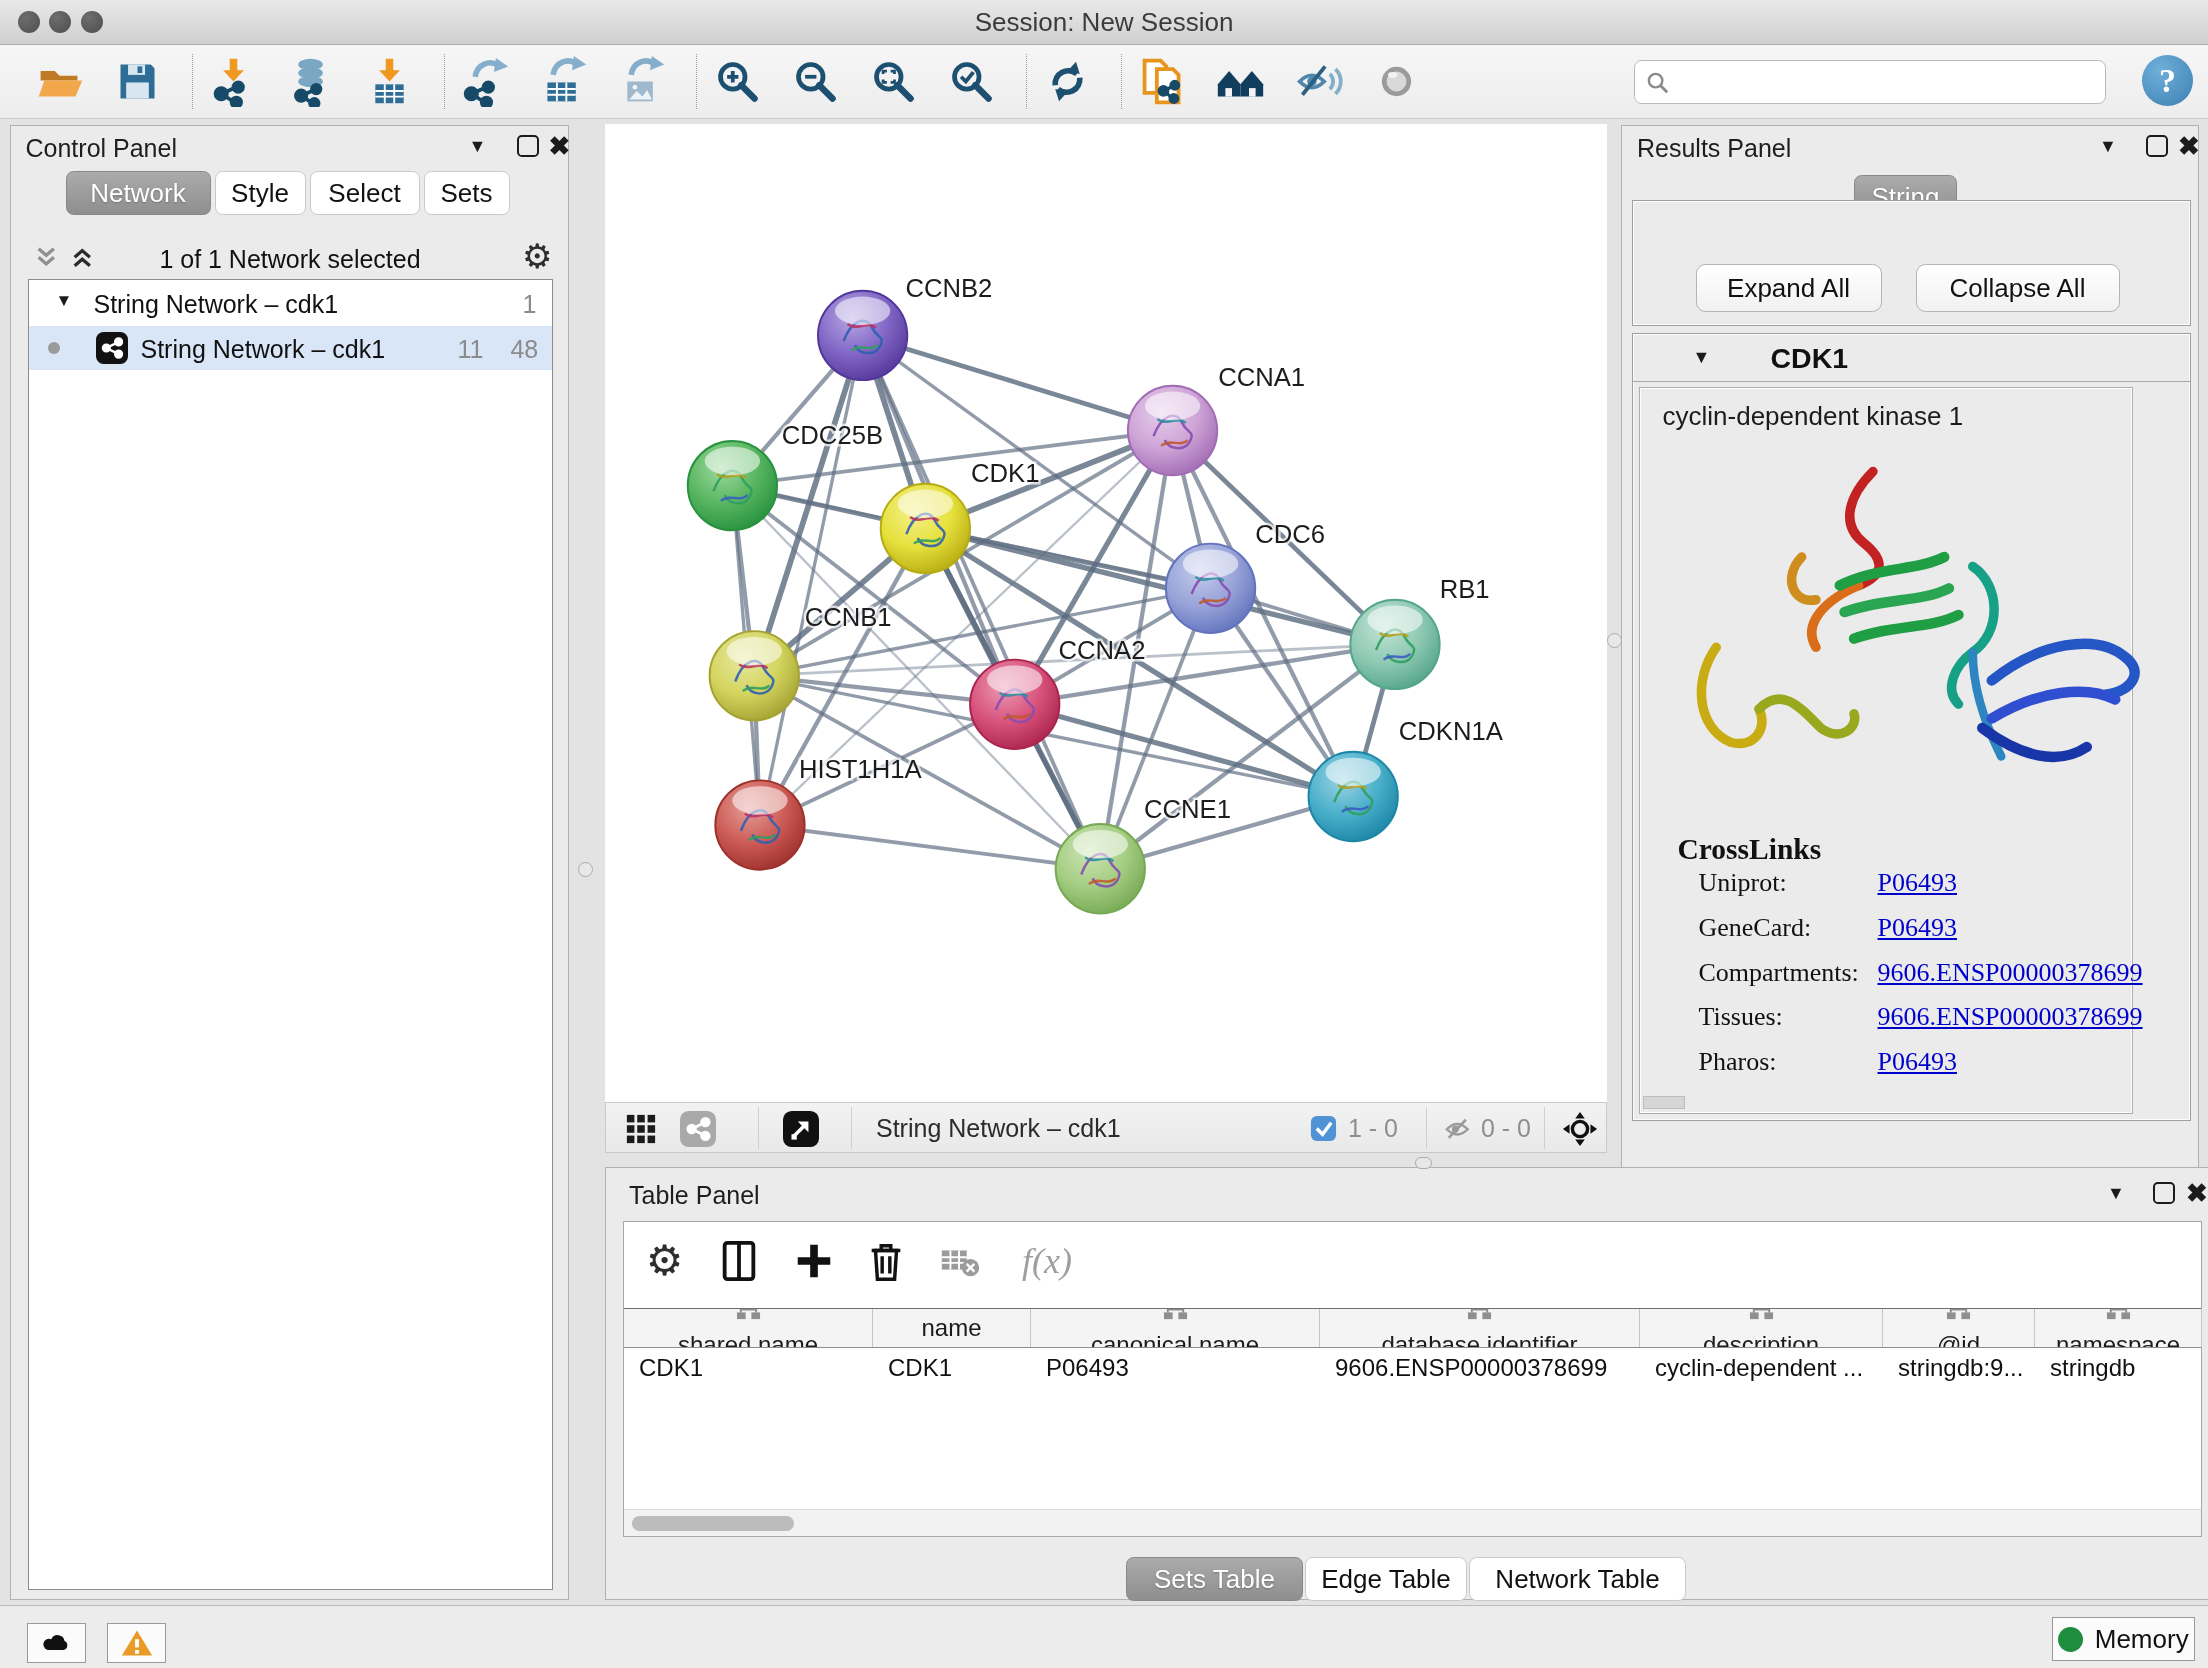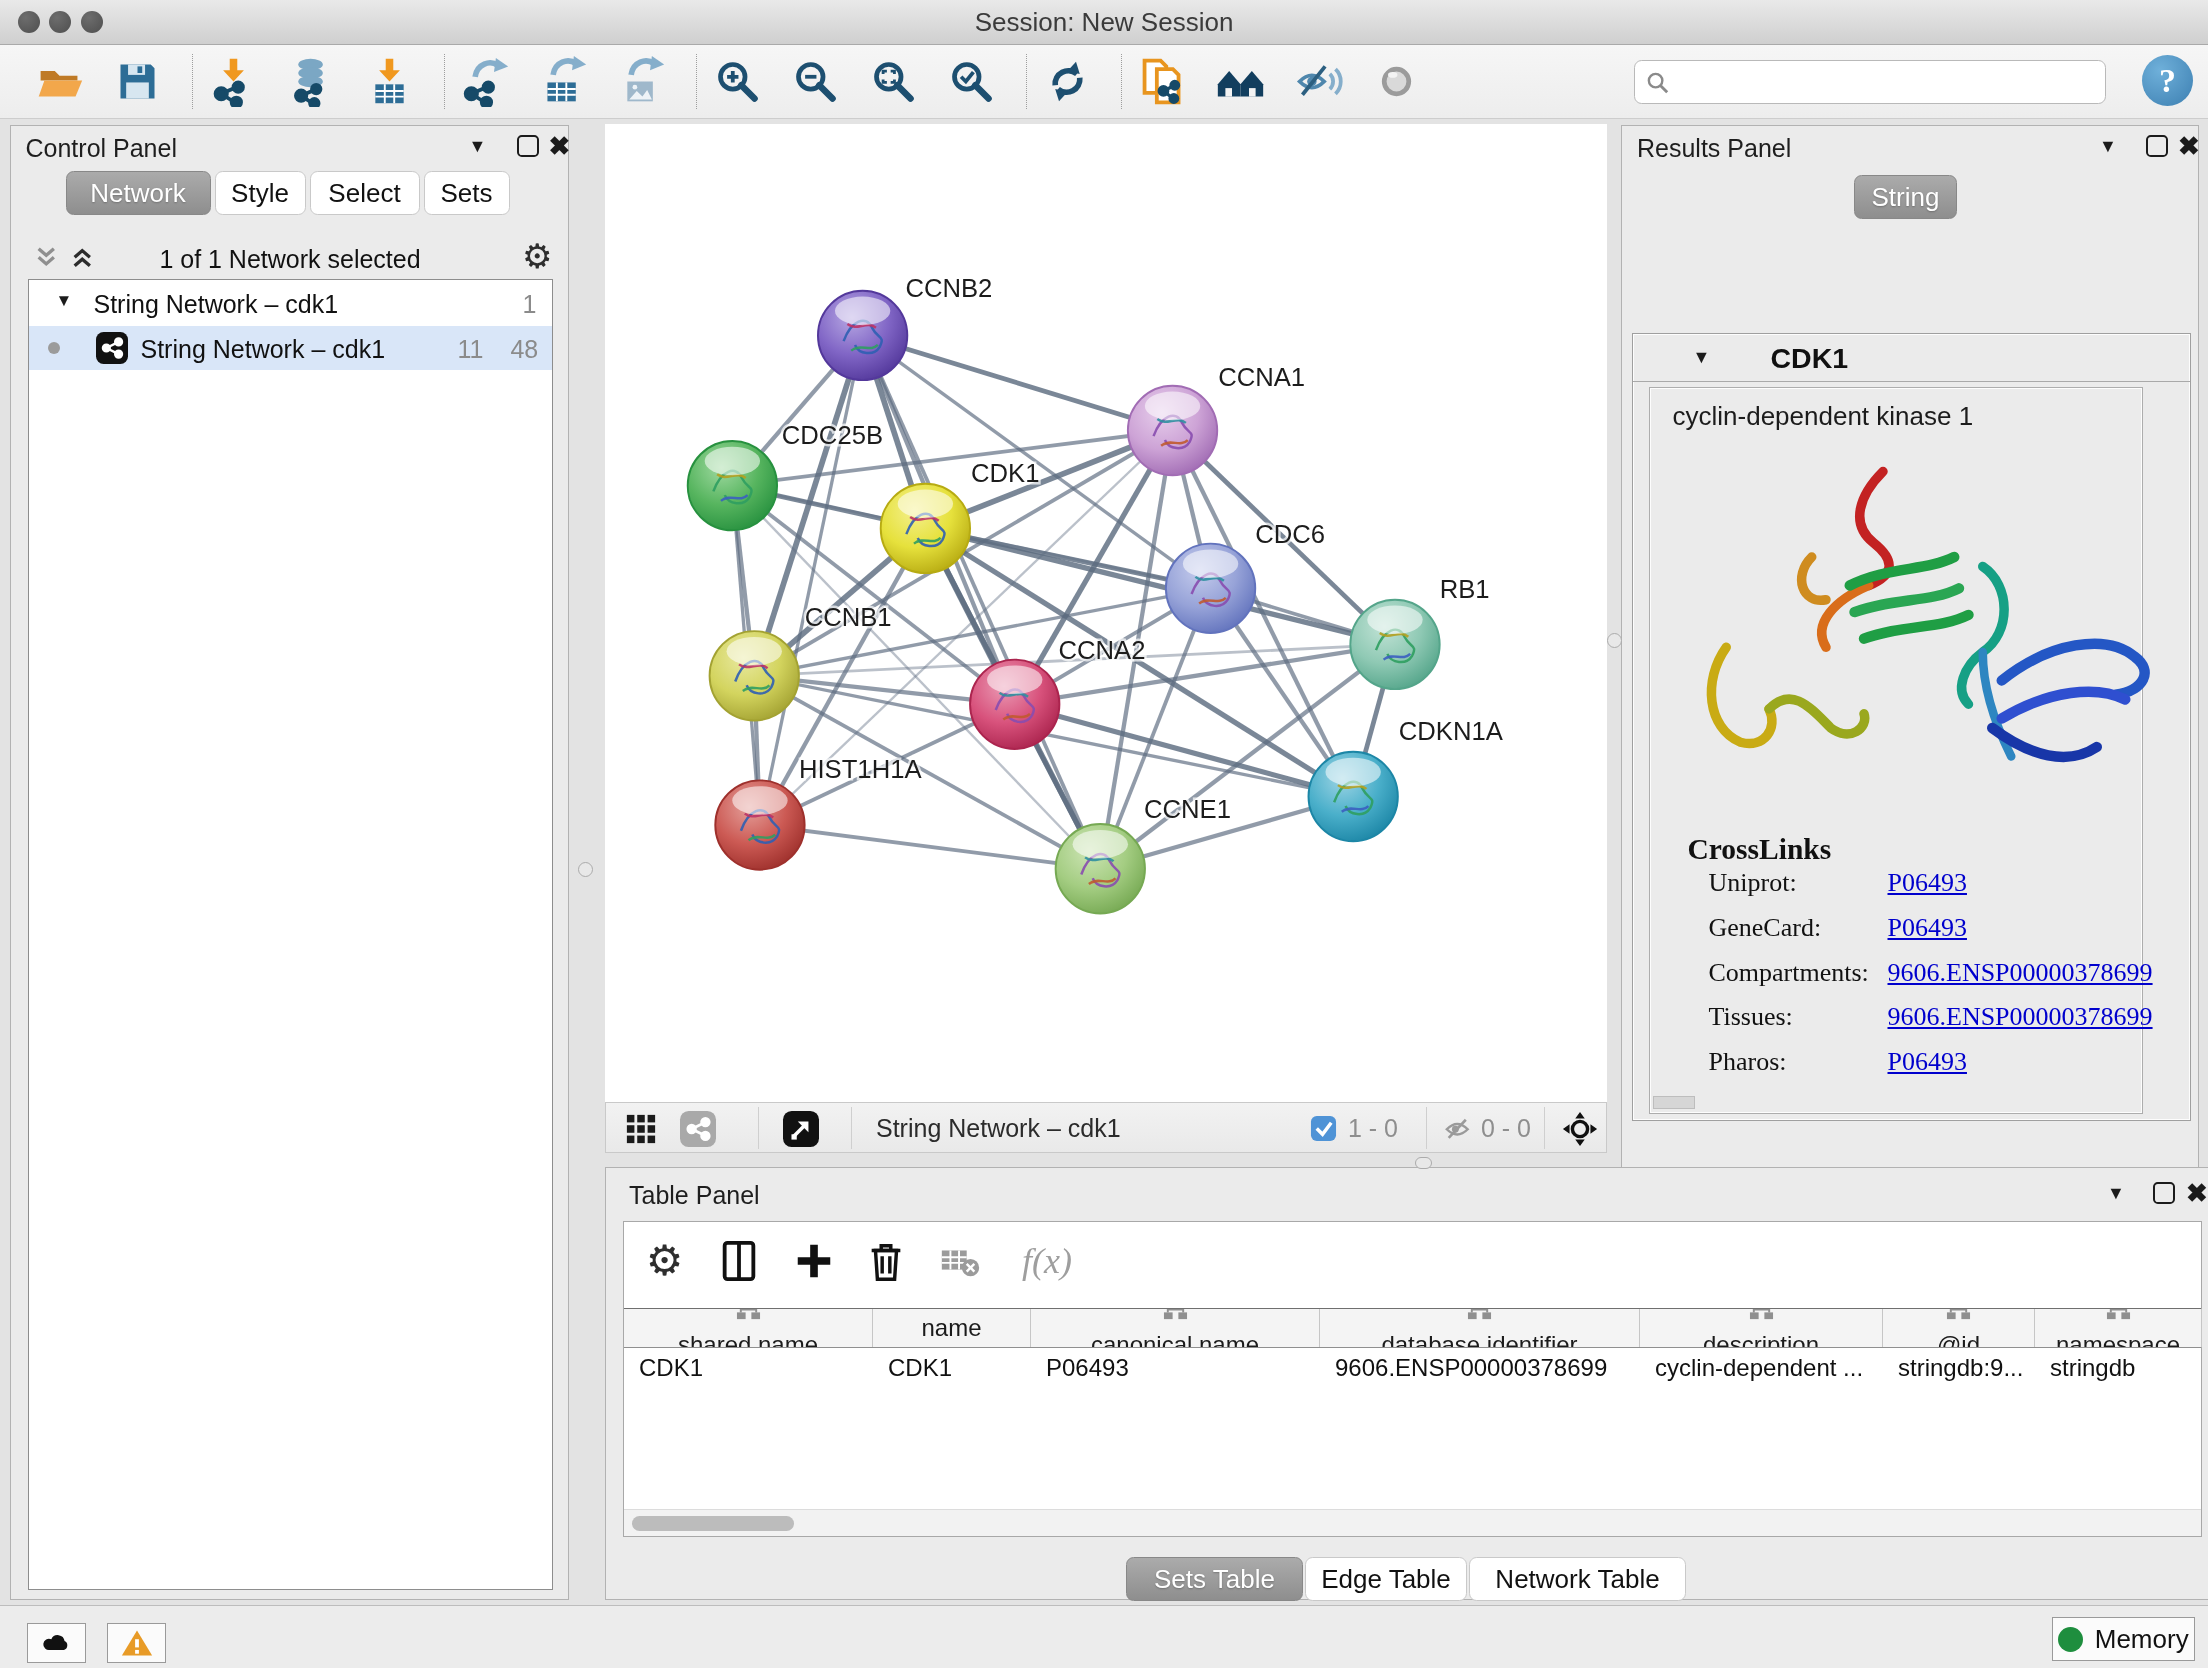--- a/index.html
+++ b/index.html
@@ -579,26 +579,30 @@
         <path d="M20 2l5 7H15zM20 38l-5-7h10zM2 20l7-5v10zM38 20l-7 5V15z" fill="#111"></path>
       </svg></span>
 </div>
 
 <div id="results-panel" class="panel">
   <div class="panel-title" style="left:15px;top:7.6px">Results Panel</div>
   <span class="ph-caret" style="left:477px;top:9.5px">▼</span>
   <span class="ph-float" style="left:524px;top:8.6px"></span>
   <span class="ph-close" style="left:556px;top:6.7px">✖</span>
   <div class="tab active" style="left:232px;top:49px;width:103px">String</div>
+  <div class="rp-box" style="left:9.5px;top:74px;width:559px;height:126px">
+    <div class="rp-btn" style="left:63px;top:63px;width:186px">Expand All</div>
+    <div class="rp-btn" style="left:283px;top:63px;width:204px">Collapse All</div>
+  </div>
   <div class="rp-box" style="left:9.5px;top:207px;width:559px;height:788px">
     <div style="position:absolute;left:0;top:0;width:557px;height:48px;border-bottom:1px solid #a9a9a9">
       <span class="ph-caret" style="left:60px;top:13.3px">▼</span>
       <span class="rp-gene">CDK1</span>
     </div>
-    <div class="rp-box" style="left:16px;top:53px;width:494px;height:727px;border-color:#adadad">
+    <div class="rp-box" style="left:6px;top:53px;width:494px;height:727px;border-color:#adadad">
       <div class="rp-desc">cyclin-dependent kinase 1</div>
       <svg style="position:absolute;left:19px;top:55px" width="504" height="380" viewBox="0 0 530 400">
         <g fill="none" stroke-linecap="round">
           <path d="M225 30 C200 55 190 85 215 105 S235 140 210 150" stroke="#c32222" stroke-width="10"></path>
           <path d="M210 150 C175 165 150 190 165 215" stroke="#d96d1a" stroke-width="10"></path>
           <path d="M150 120 C130 140 140 170 165 165" stroke="#cf8c1f" stroke-width="10"></path>
           <path d="M60 215 C35 250 40 300 75 315 C100 322 115 300 105 280" stroke="#c9ab14" stroke-width="10"></path>
           <path d="M105 280 C130 255 150 280 170 300 C190 315 210 300 205 285" stroke="#9aa81e" stroke-width="10"></path>
           <path d="M190 150 C230 130 270 135 300 120" stroke="#1f9e44" stroke-width="11"></path>
           <path d="M195 178 C235 163 275 168 305 153" stroke="#2aa653" stroke-width="11"></path>

